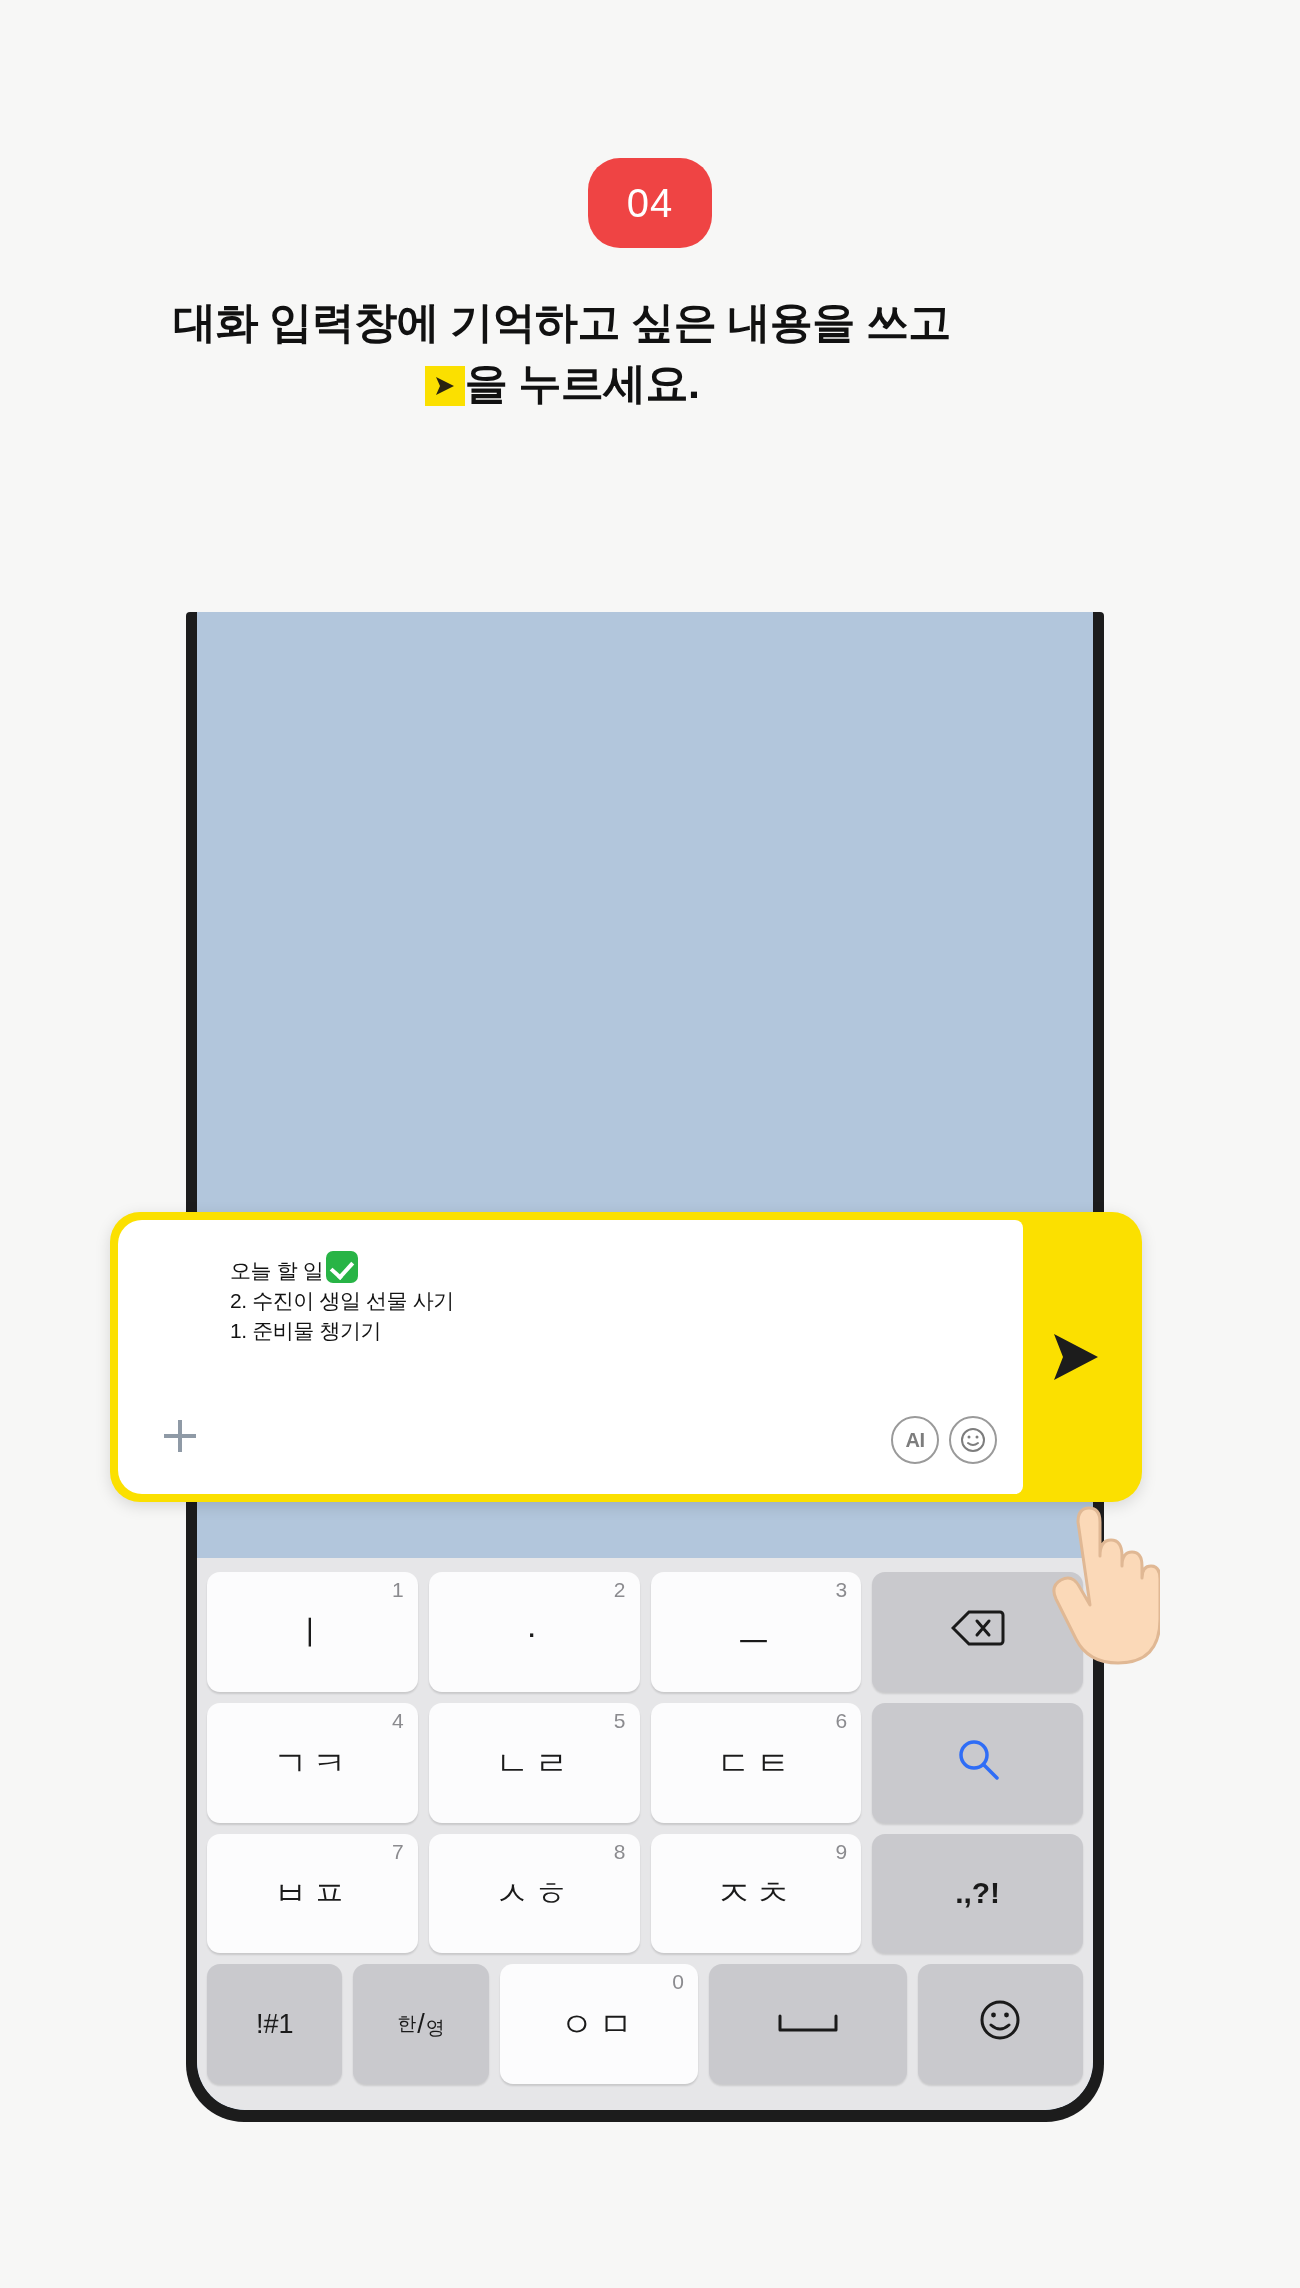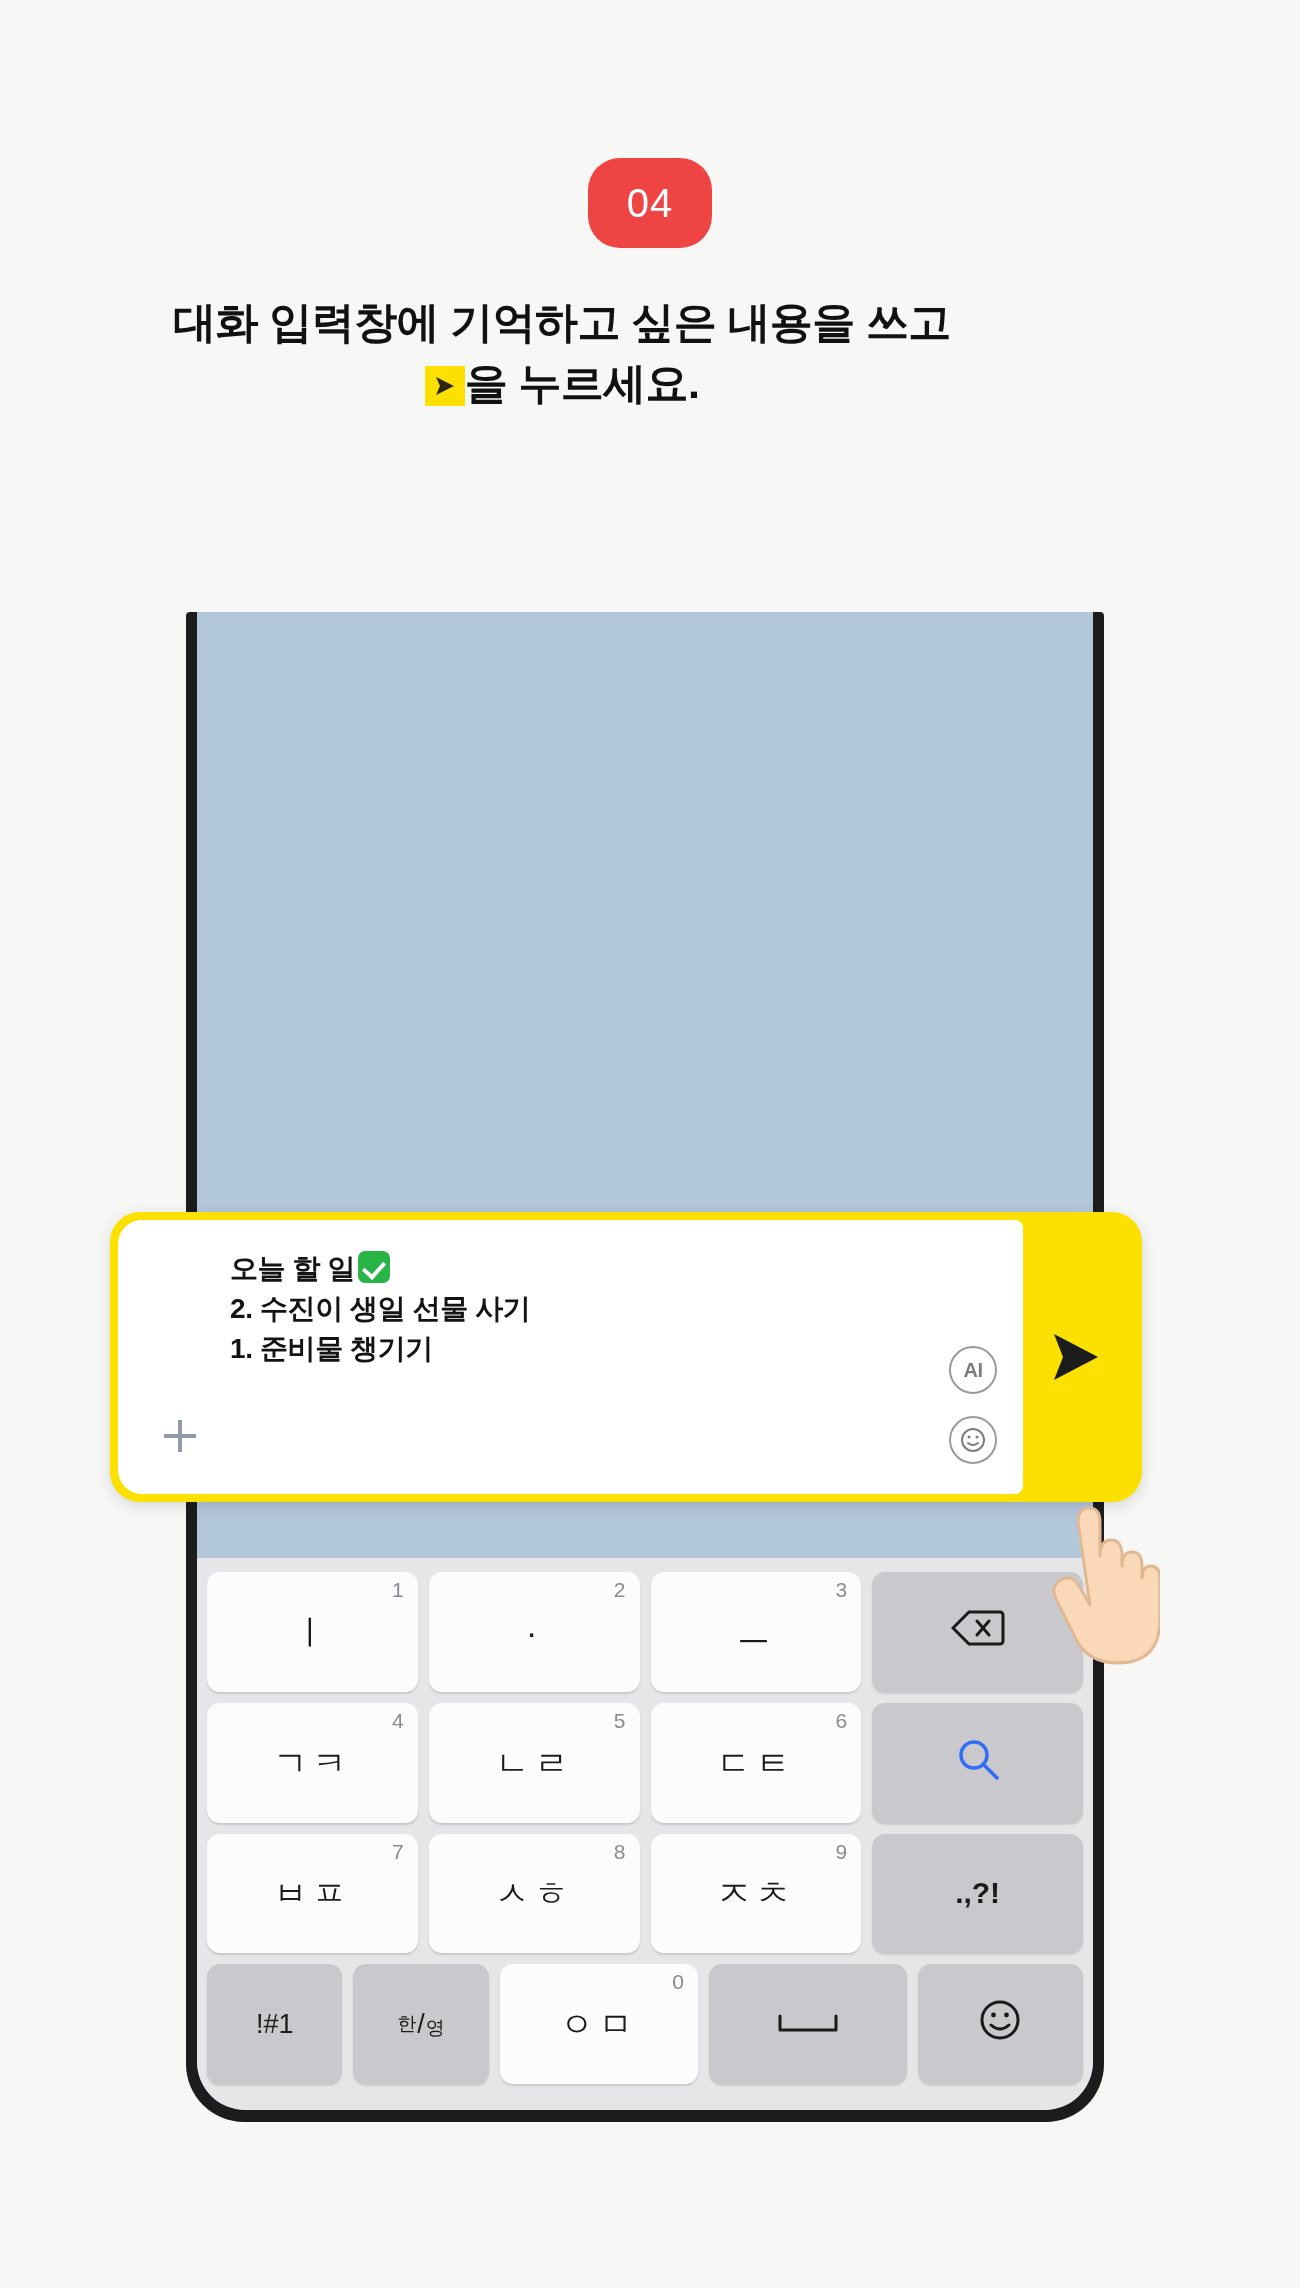--- a/index.html
+++ b/index.html
@@ -191,23 +191,23 @@
     width: 44px;
     height: 44px;
   }
   .plus-icon svg { display: block; }
   .bubble-text {
     position: absolute;
     left: 112px;
     top: 26px;
     right: 156px;
     color: #131313;
-    font-size: 28px;
+    font-size: 21px;
     line-height: 1.42;
-    font-weight: 700;
+    font-weight: 400;
     letter-spacing: -0.4px;
   }
   .bubble-line { white-space: nowrap; }
   .check-emoji {
     display: inline-block;
     width: 32px;
     height: 32px;
     background: #28b446;
     border-radius: 7px;
     position: relative;
@@ -224,22 +224,21 @@
     border: solid #ffffff;
     border-width: 0 4px 4px 0;
     transform: rotate(42deg);
   }
   .bubble-actions {
     position: absolute;
     right: 26px;
     bottom: 30px;
     display: flex;
     align-items: center;
-    gap: 22px;
-    flex-direction: column;
+    gap: 10px;
   }
   .circle-icon {
     width: 48px;
     height: 48px;
     border-radius: 50%;
     border: 2px solid #9a9a9a;
     display: flex;
     align-items: center;
     justify-content: center;
     color: #7d7d7d;

